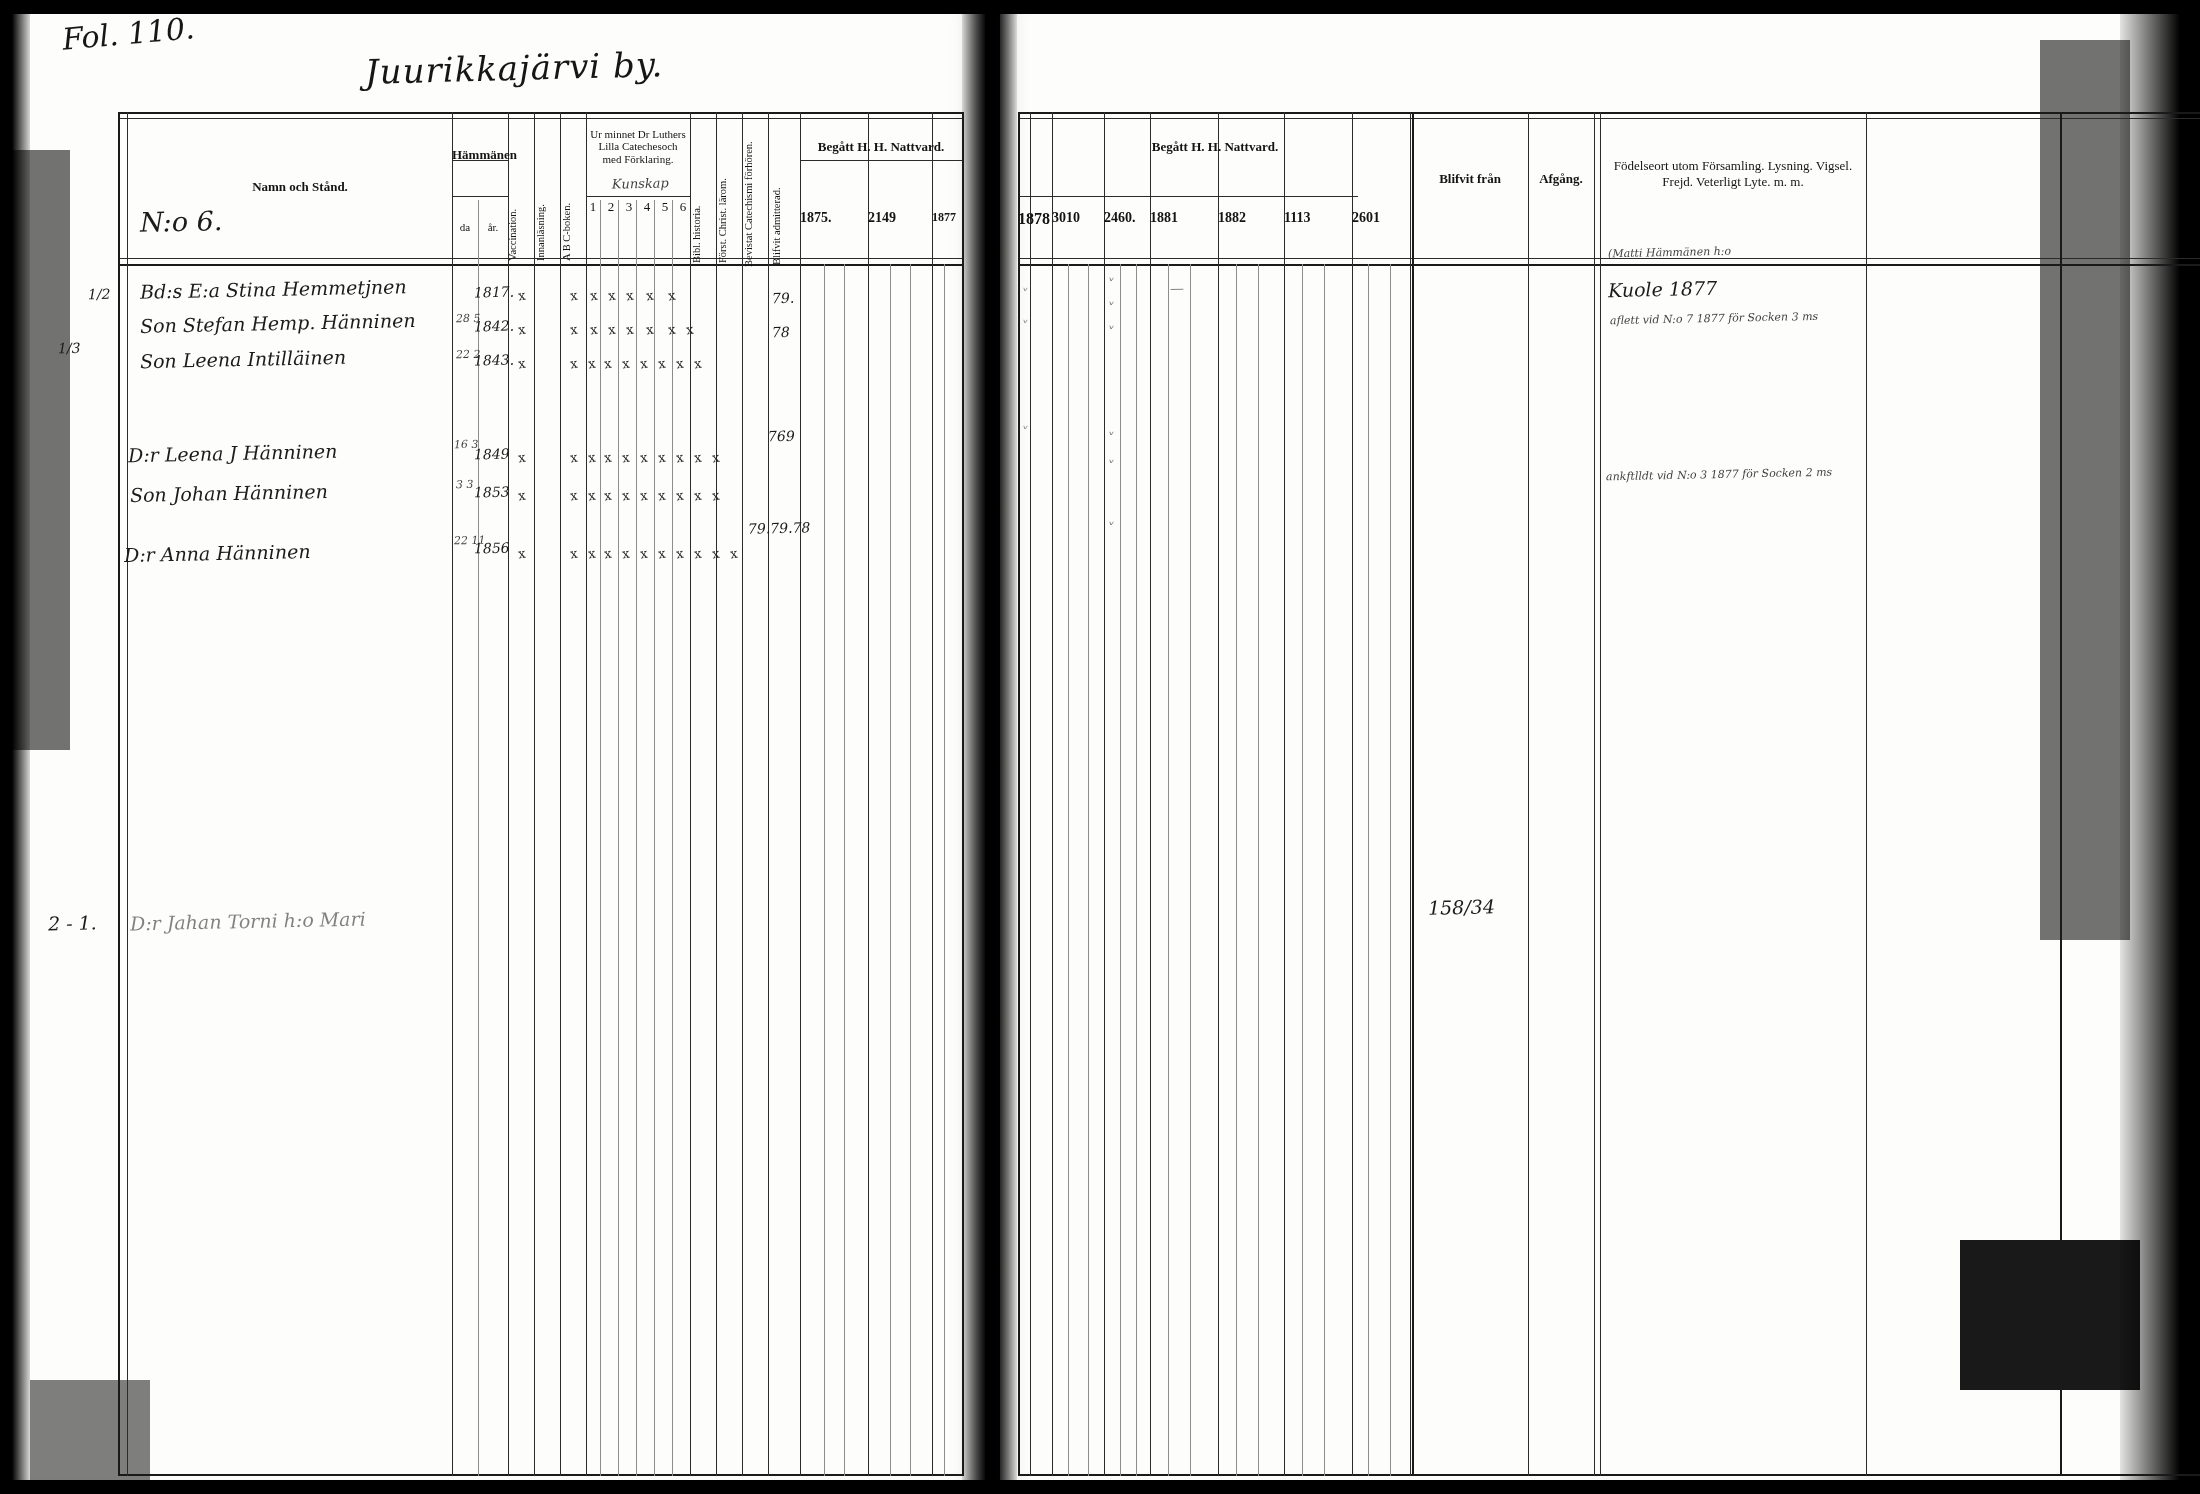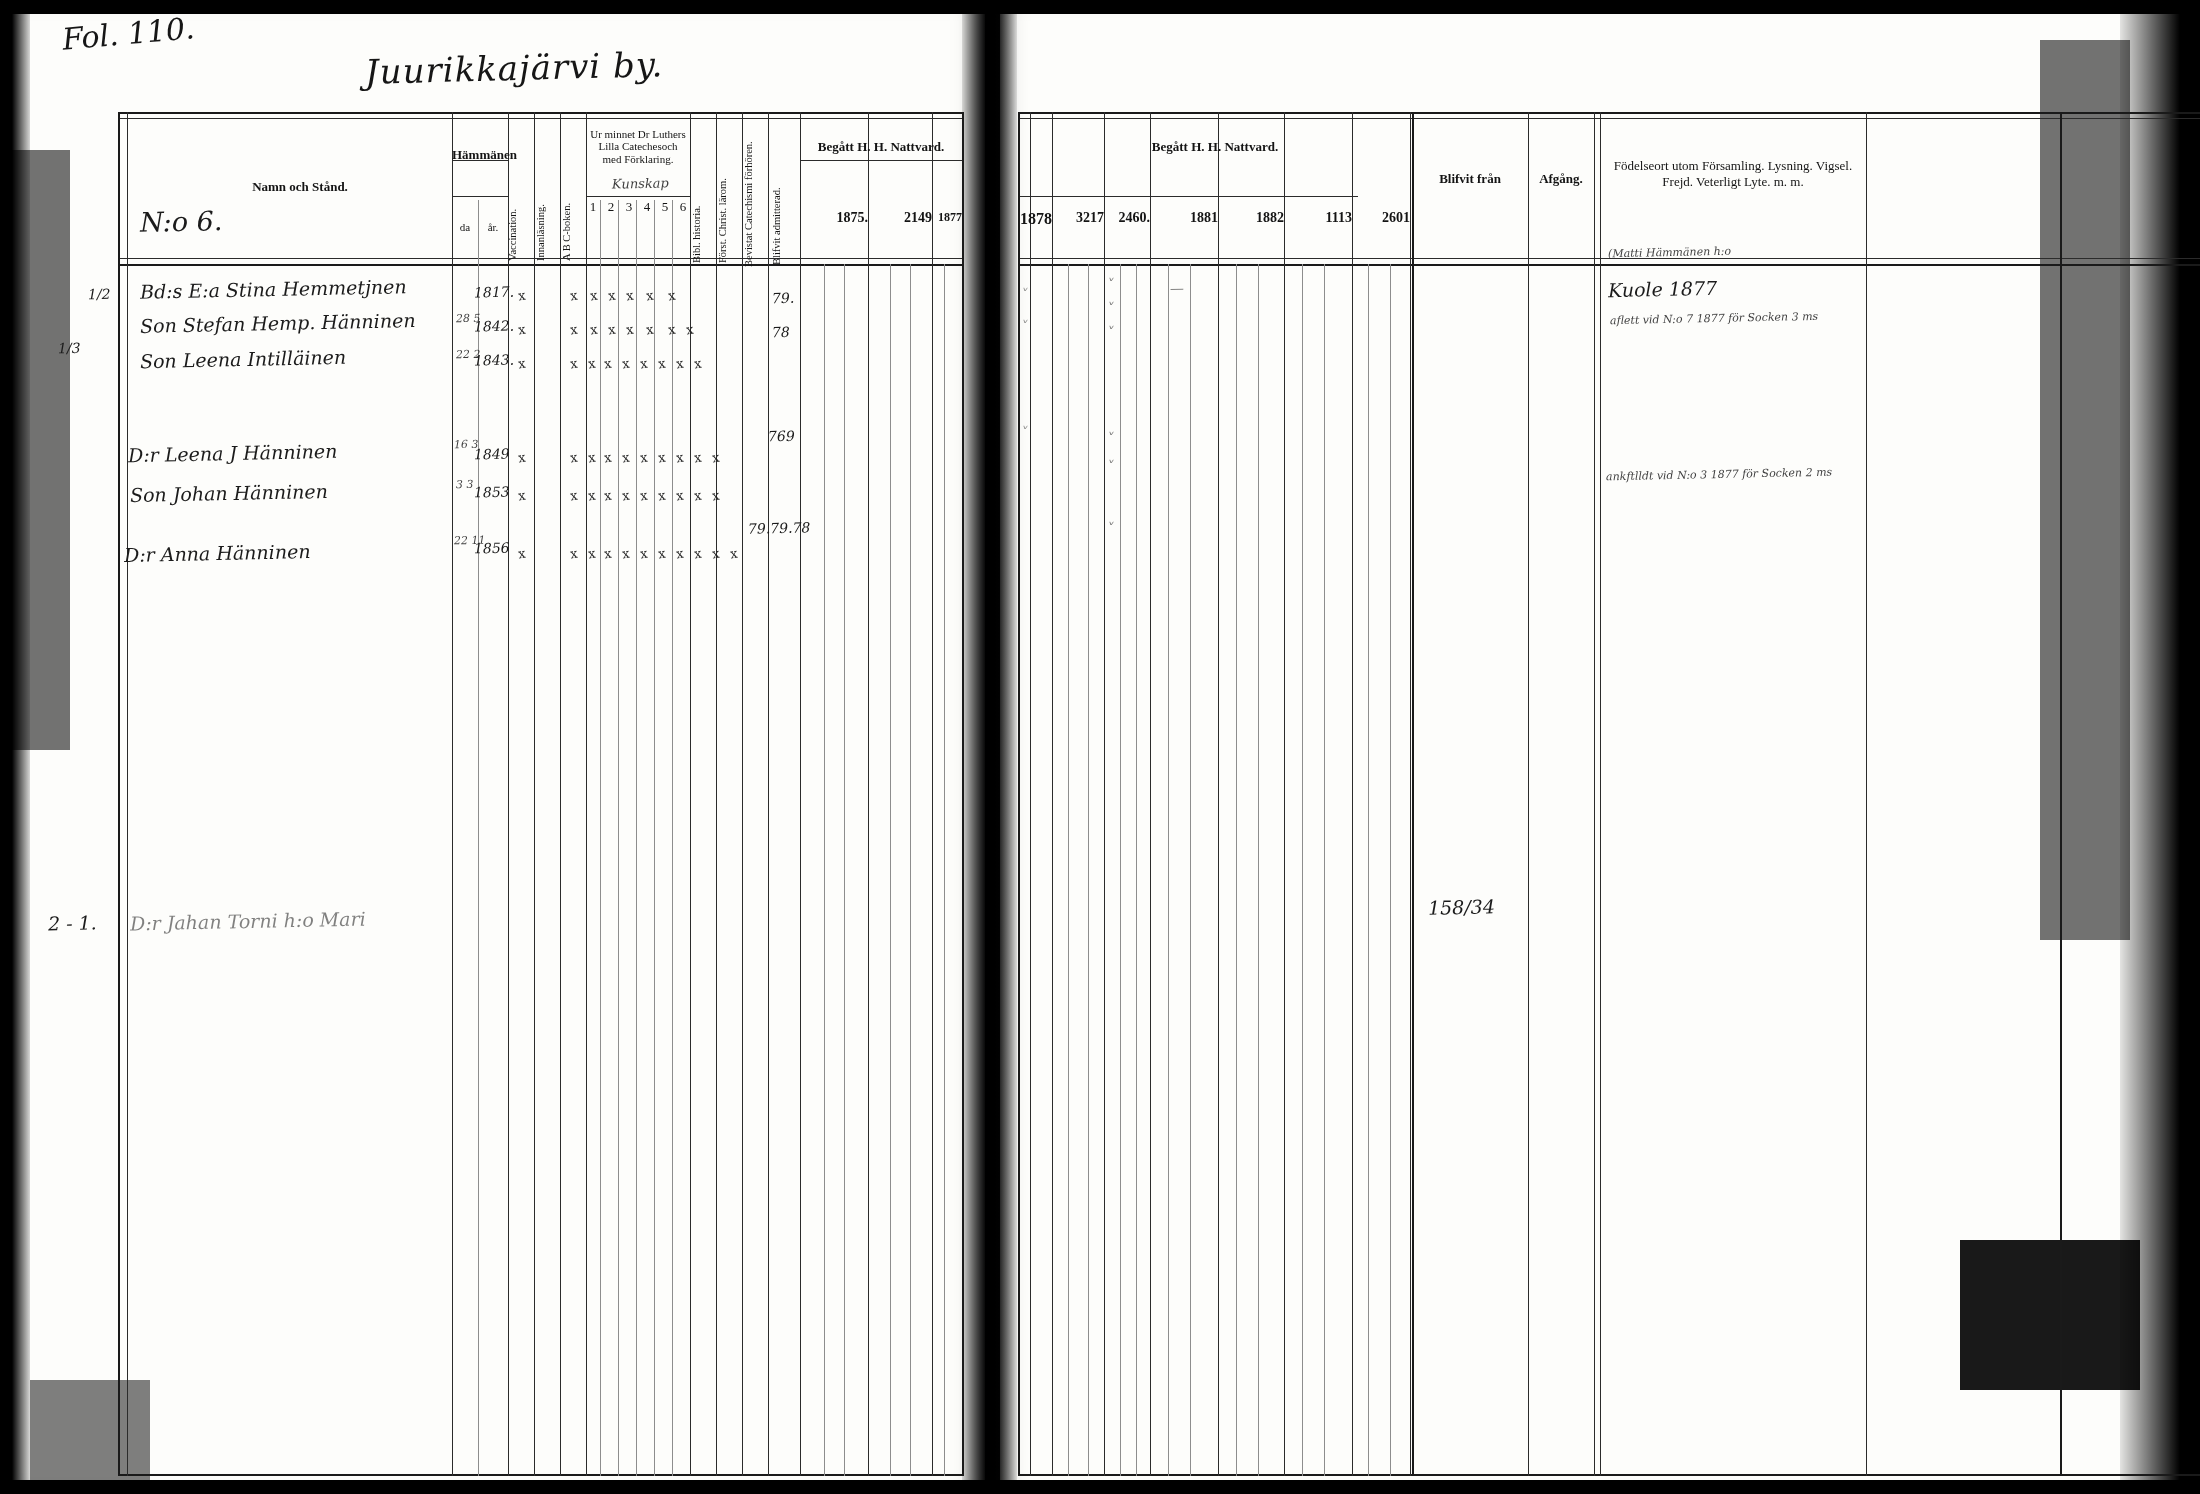--- a/index.html
+++ b/index.html
@@ -34,21 +34,21 @@
   .hline.thick{height:2px;background:#1a1a1a;}
   .vline.faint{background:#8d8d8d;}
 
   
   .hd{position:absolute;font-family:"Liberation Serif",serif;color:#141414;
       font-size:13px;line-height:1.08;text-align:center;}
   .hd.sm{font-size:11px;}
   .hd.b{font-weight:bold;}
   .vert{position:absolute;font-size:10.5px;color:#141414;
         transform-origin:left bottom;transform:rotate(-90deg);white-space:nowrap;}
-  .yr{position:absolute;font-size:14px;color:#141414;text-align:right;font-weight:bold;}
+  .yr{position:absolute;font-size:14px;color:#141414;text-align:left;font-weight:bold;}
 
   
   .hw{position:absolute;font-family:"DejaVu Serif",serif;font-style:italic;
       color:#1b1b1b;white-space:nowrap;transform:rotate(-1.2deg);}
   .hw.lg{font-size:27px;}
   .hw.md{font-size:19px;}
   .hw.sm{font-size:14px;}
   .hw.xs{font-size:11px;opacity:.85;}
   .xm{position:absolute;font-family:"DejaVu Serif",serif;font-size:13px;color:#222;
       transform:rotate(-8deg);}
@@ -180,21 +180,21 @@
     <div class="vline faint" style="left:1236px;top:264px;height:1212px;"></div>
     <div class="vline faint" style="left:1258px;top:264px;height:1212px;"></div>
     <div class="vline faint" style="left:1302px;top:264px;height:1212px;"></div>
     <div class="vline faint" style="left:1324px;top:264px;height:1212px;"></div>
     <div class="vline faint" style="left:1368px;top:264px;height:1212px;"></div>
     <div class="vline faint" style="left:1390px;top:264px;height:1212px;"></div>
   </div>
 
   <div class="hd b" style="left:1018px;top:140px;width:394px;">Begått H. H. Nattvard.</div>
   <div class="yr" style="left:1018px;top:210px;width:34px;font-size:16px;">1878</div>
-  <div class="yr" style="left:1052px;top:210px;width:52px;">3217</div>
+  <div class="yr" style="left:1052px;top:210px;width:52px;">3010</div>
   <div class="yr" style="left:1104px;top:210px;width:46px;">2460.</div>
   <div class="yr" style="left:1150px;top:210px;width:68px;">1881</div>
   <div class="yr" style="left:1218px;top:210px;width:66px;">1882</div>
   <div class="yr" style="left:1284px;top:210px;width:68px;">1113</div>
   <div class="yr" style="left:1352px;top:210px;width:58px;">2601</div>
   <div class="hd b" style="left:1412px;top:172px;width:116px;">Blifvit från</div>
   <div class="hd b" style="left:1528px;top:172px;width:66px;">Afgång.</div>
   <div class="hd" style="left:1608px;top:158px;width:250px;line-height:1.2;">Födelseort utom Församling. Lysning. Vigsel. Frejd. Veterligt Lyte. m. m.</div>
 
   <div class="hw sm" style="left:88px;top:286px;">1/2</div>

